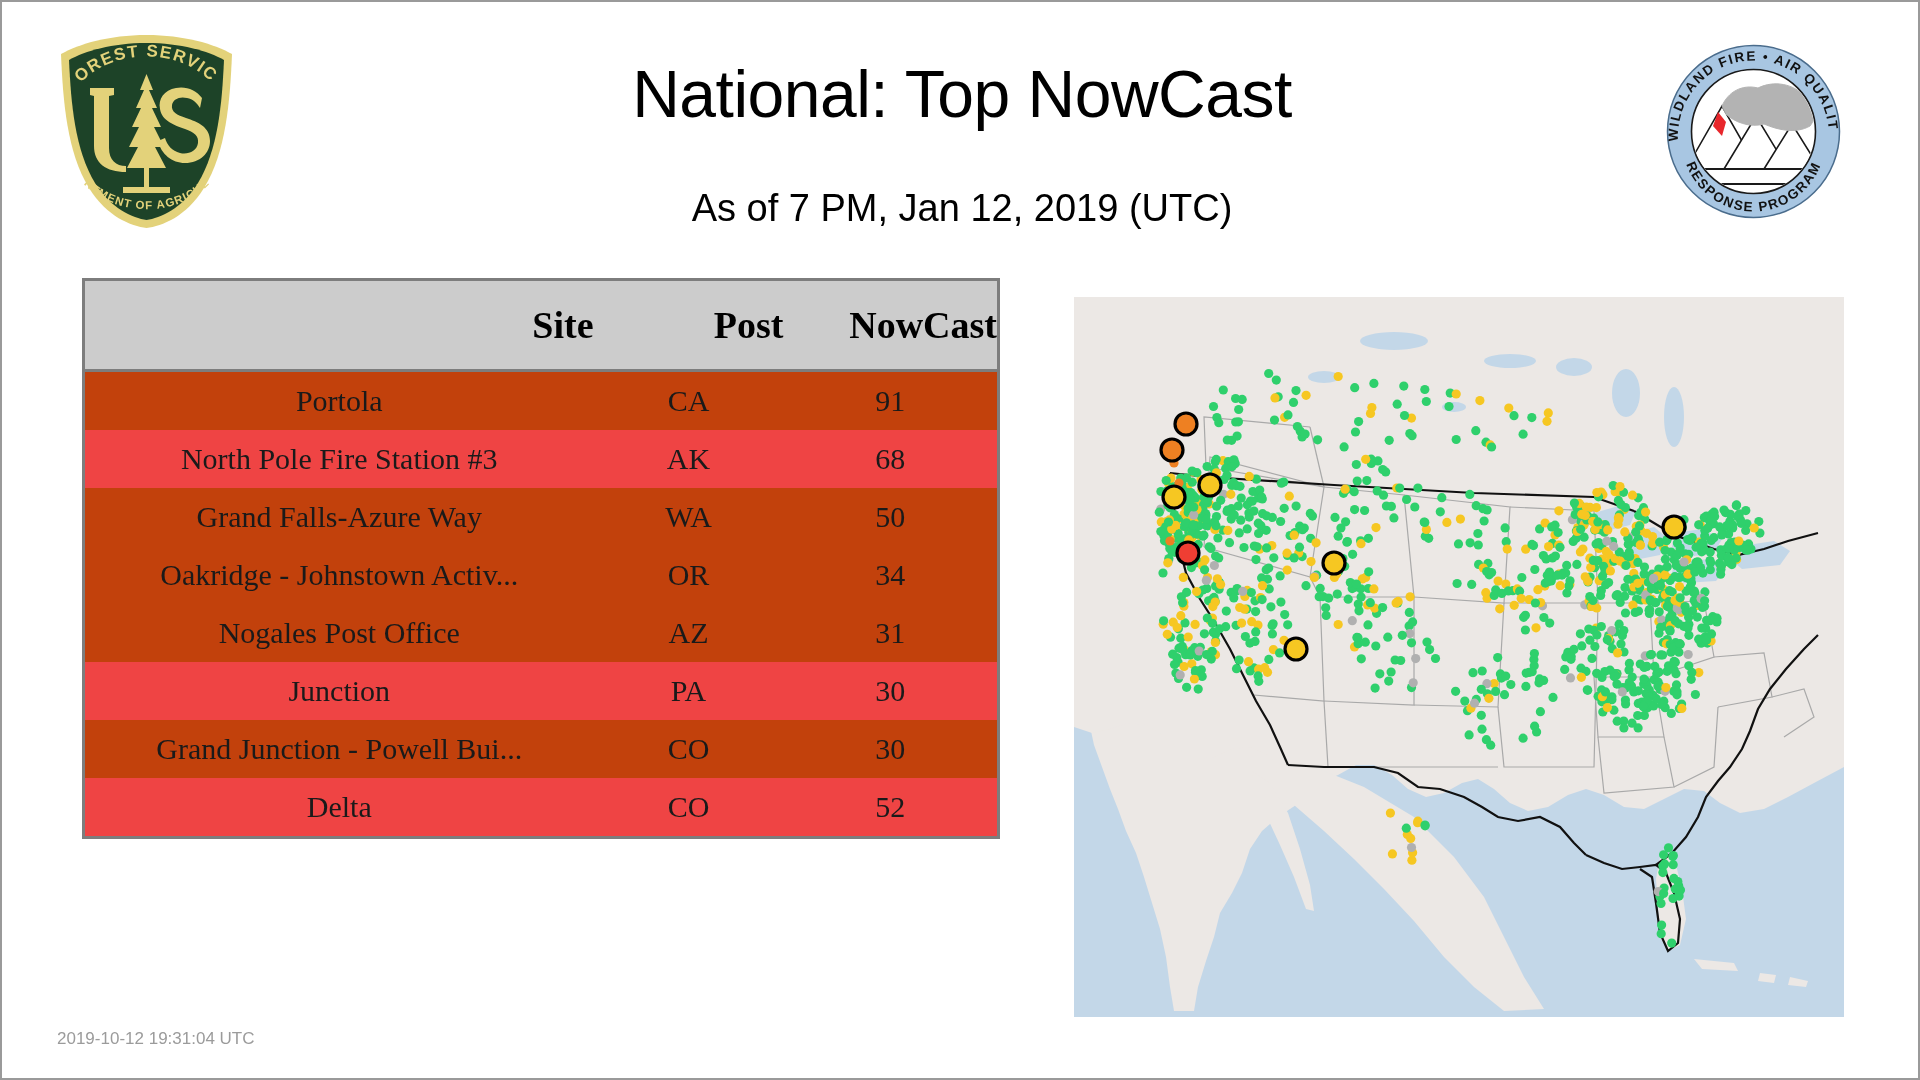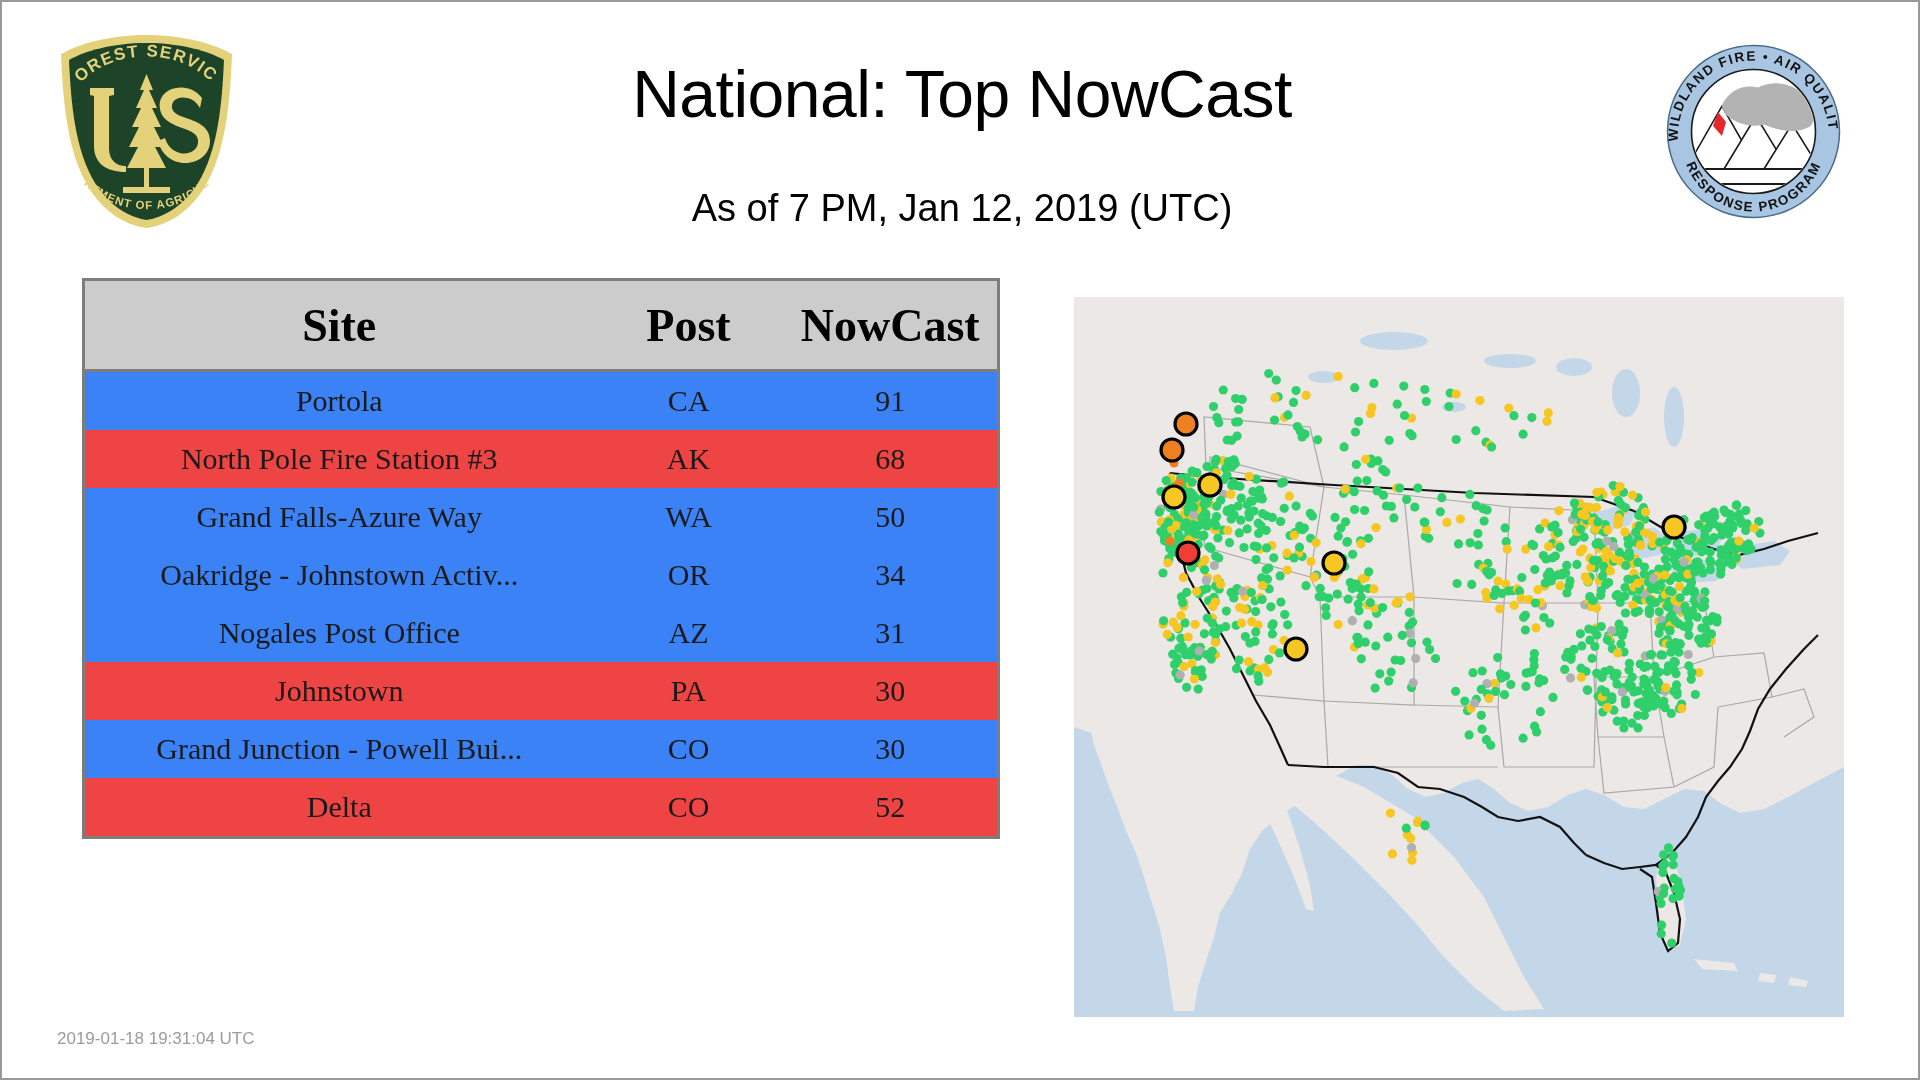--- a/index.html
+++ b/index.html
@@ -73,37 +73,37 @@
     border-collapse: collapse;
     width: 915px;
     table-layout: fixed;
     font-family: "Liberation Serif", serif;
     border: 3px solid #7d7d7d;
   }
   table.nowcast thead th {
     background: #cccccc;
     border-bottom: 3px solid #7d7d7d;
     font-weight: bold;
-    font-size: 46px;
+    font-size: 38px;
     color: #000;
     height: 88px;
     vertical-align: middle;
-    text-align: center;
+    text-align: right;
     padding: 0;
   }
   table.nowcast tbody td {
     font-size: 30px;
     color: #1a1a1a;
     height: 58px;
     vertical-align: middle;
     text-align: center;
     padding: 0;
     border: none;
   }
-  table.nowcast tbody tr.odd td { background: #3b82f6; }
+  table.nowcast tbody tr.odd td { background: #c2410c; }
   table.nowcast tbody tr.even td { background: #ef4444; }
   col.c-site  { width: 510px; }
   col.c-state { width: 190px; }
   col.c-now   { width: 215px; }
 
   
   #map {
     position: absolute;
     left: 1072px;
     top: 295px;
@@ -235,21 +235,21 @@
             <td>Oakridge - Johnstown Activ...</td>
             <td>OR</td>
             <td>34</td>
           </tr>
           <tr class="odd">
             <td>Nogales Post Office</td>
             <td>AZ</td>
             <td>31</td>
           </tr>
           <tr class="even">
-            <td>Johnstown</td>
+            <td>Junction</td>
             <td>PA</td>
             <td>30</td>
           </tr>
           <tr class="odd">
             <td>Grand Junction - Powell Bui...</td>
             <td>CO</td>
             <td>30</td>
           </tr>
           <tr class="even">
             <td>Delta</td>
@@ -1665,15 +1665,15 @@
             <title>Nogales Post Office (AZ)</title>
           </g>
           <g>
             <circle cx="600" cy="230" r="11" fill="#f6c722" stroke="#000000" stroke-width="3.2"></circle>
             <title>Johnstown (PA)</title>
           </g>
         </g>
     </svg>
   </div>
 
-  <div class="timestamp">2019-01-18 19:31:04 UTC</div>
+  <div class="timestamp">2019-10-12 19:31:04 UTC</div>
 
 </div>
 
 </body></html>

